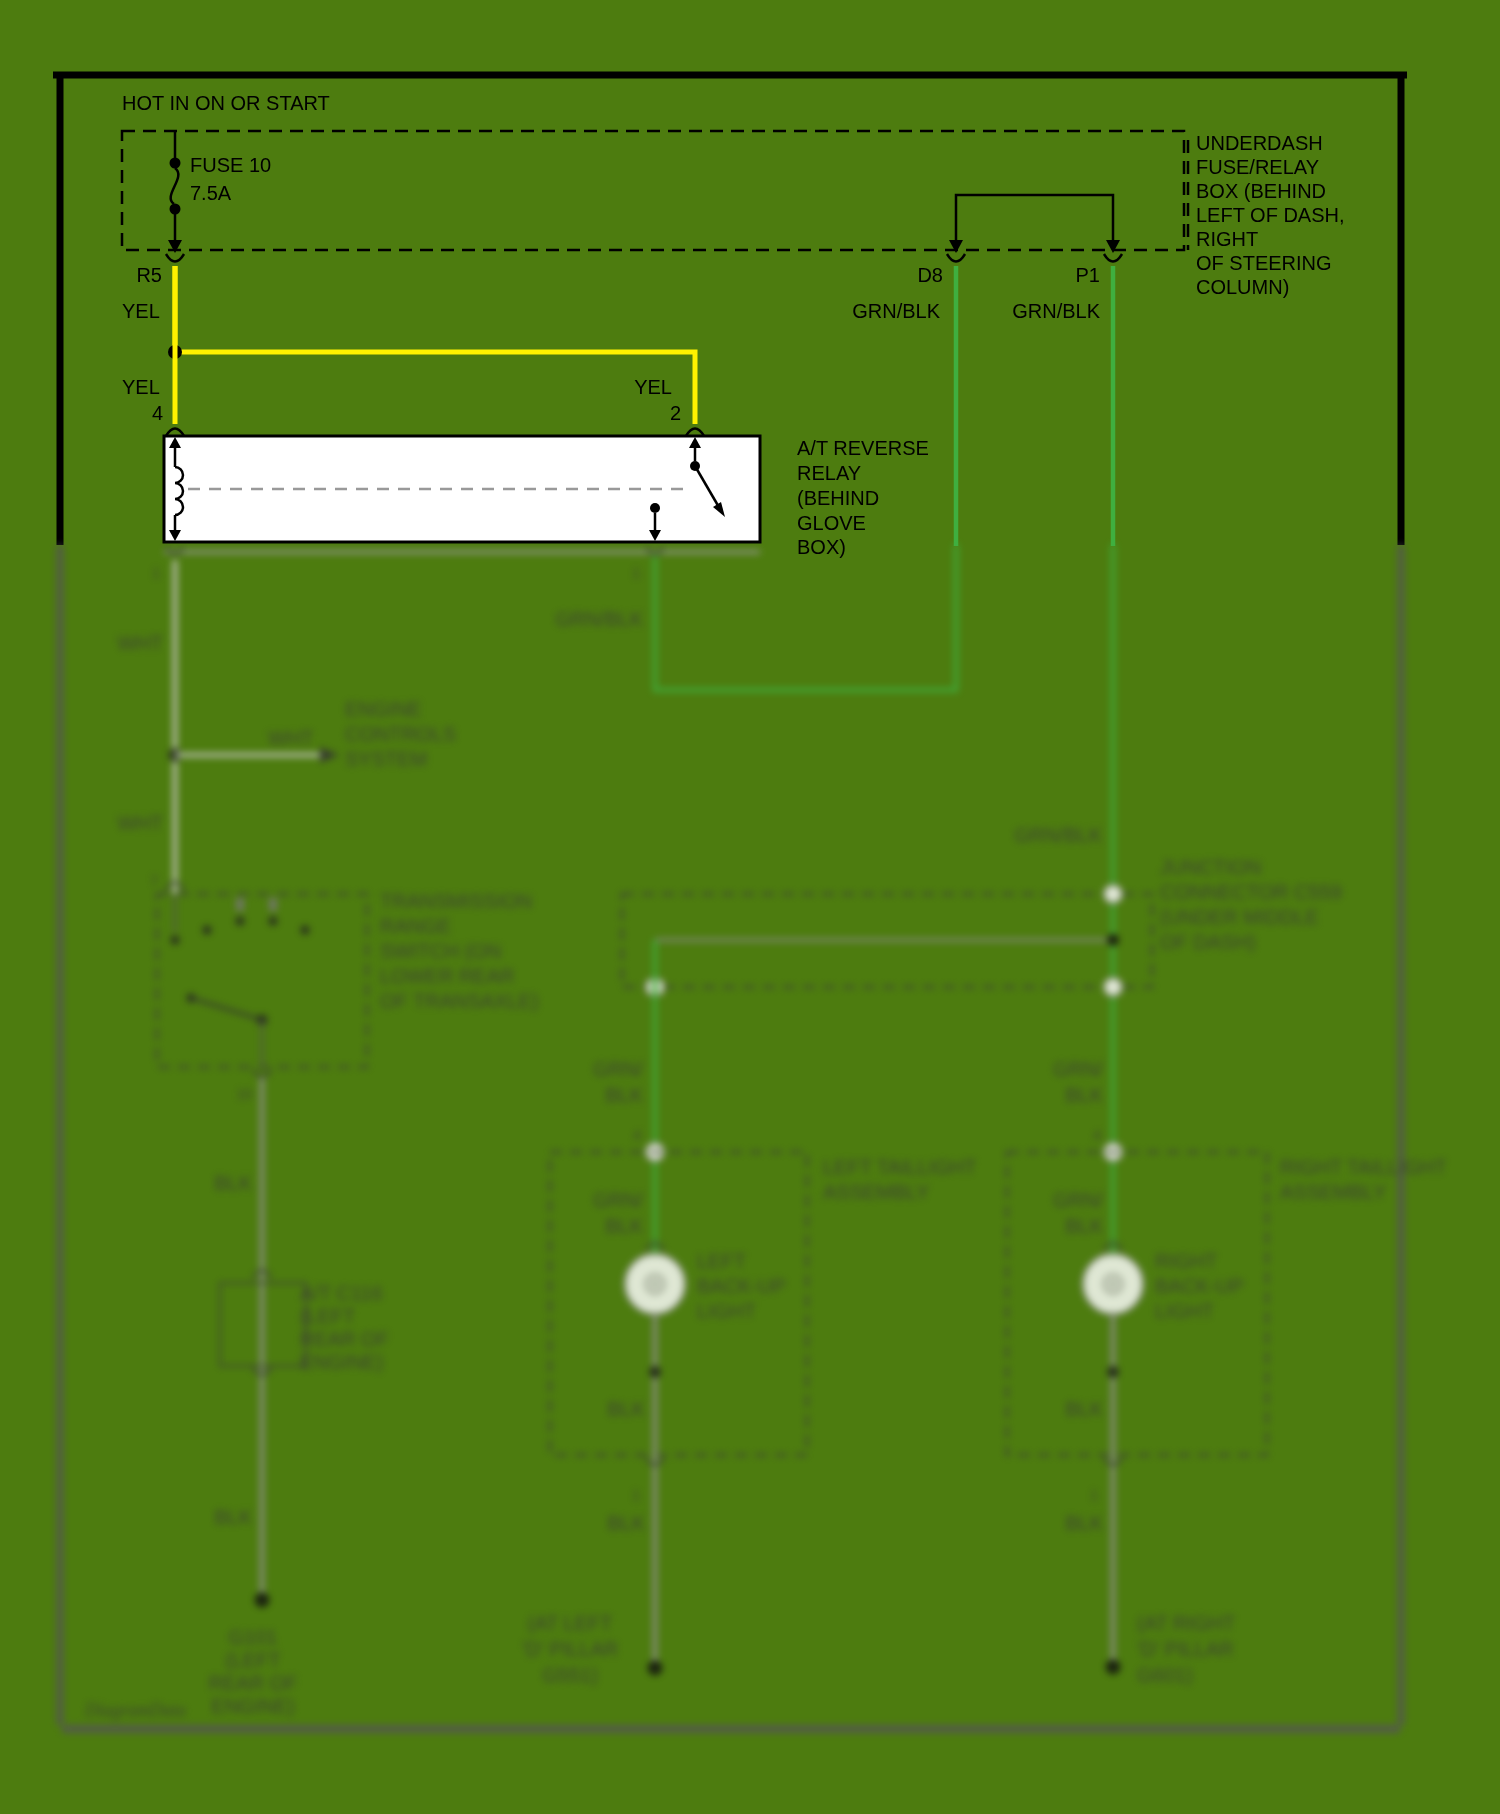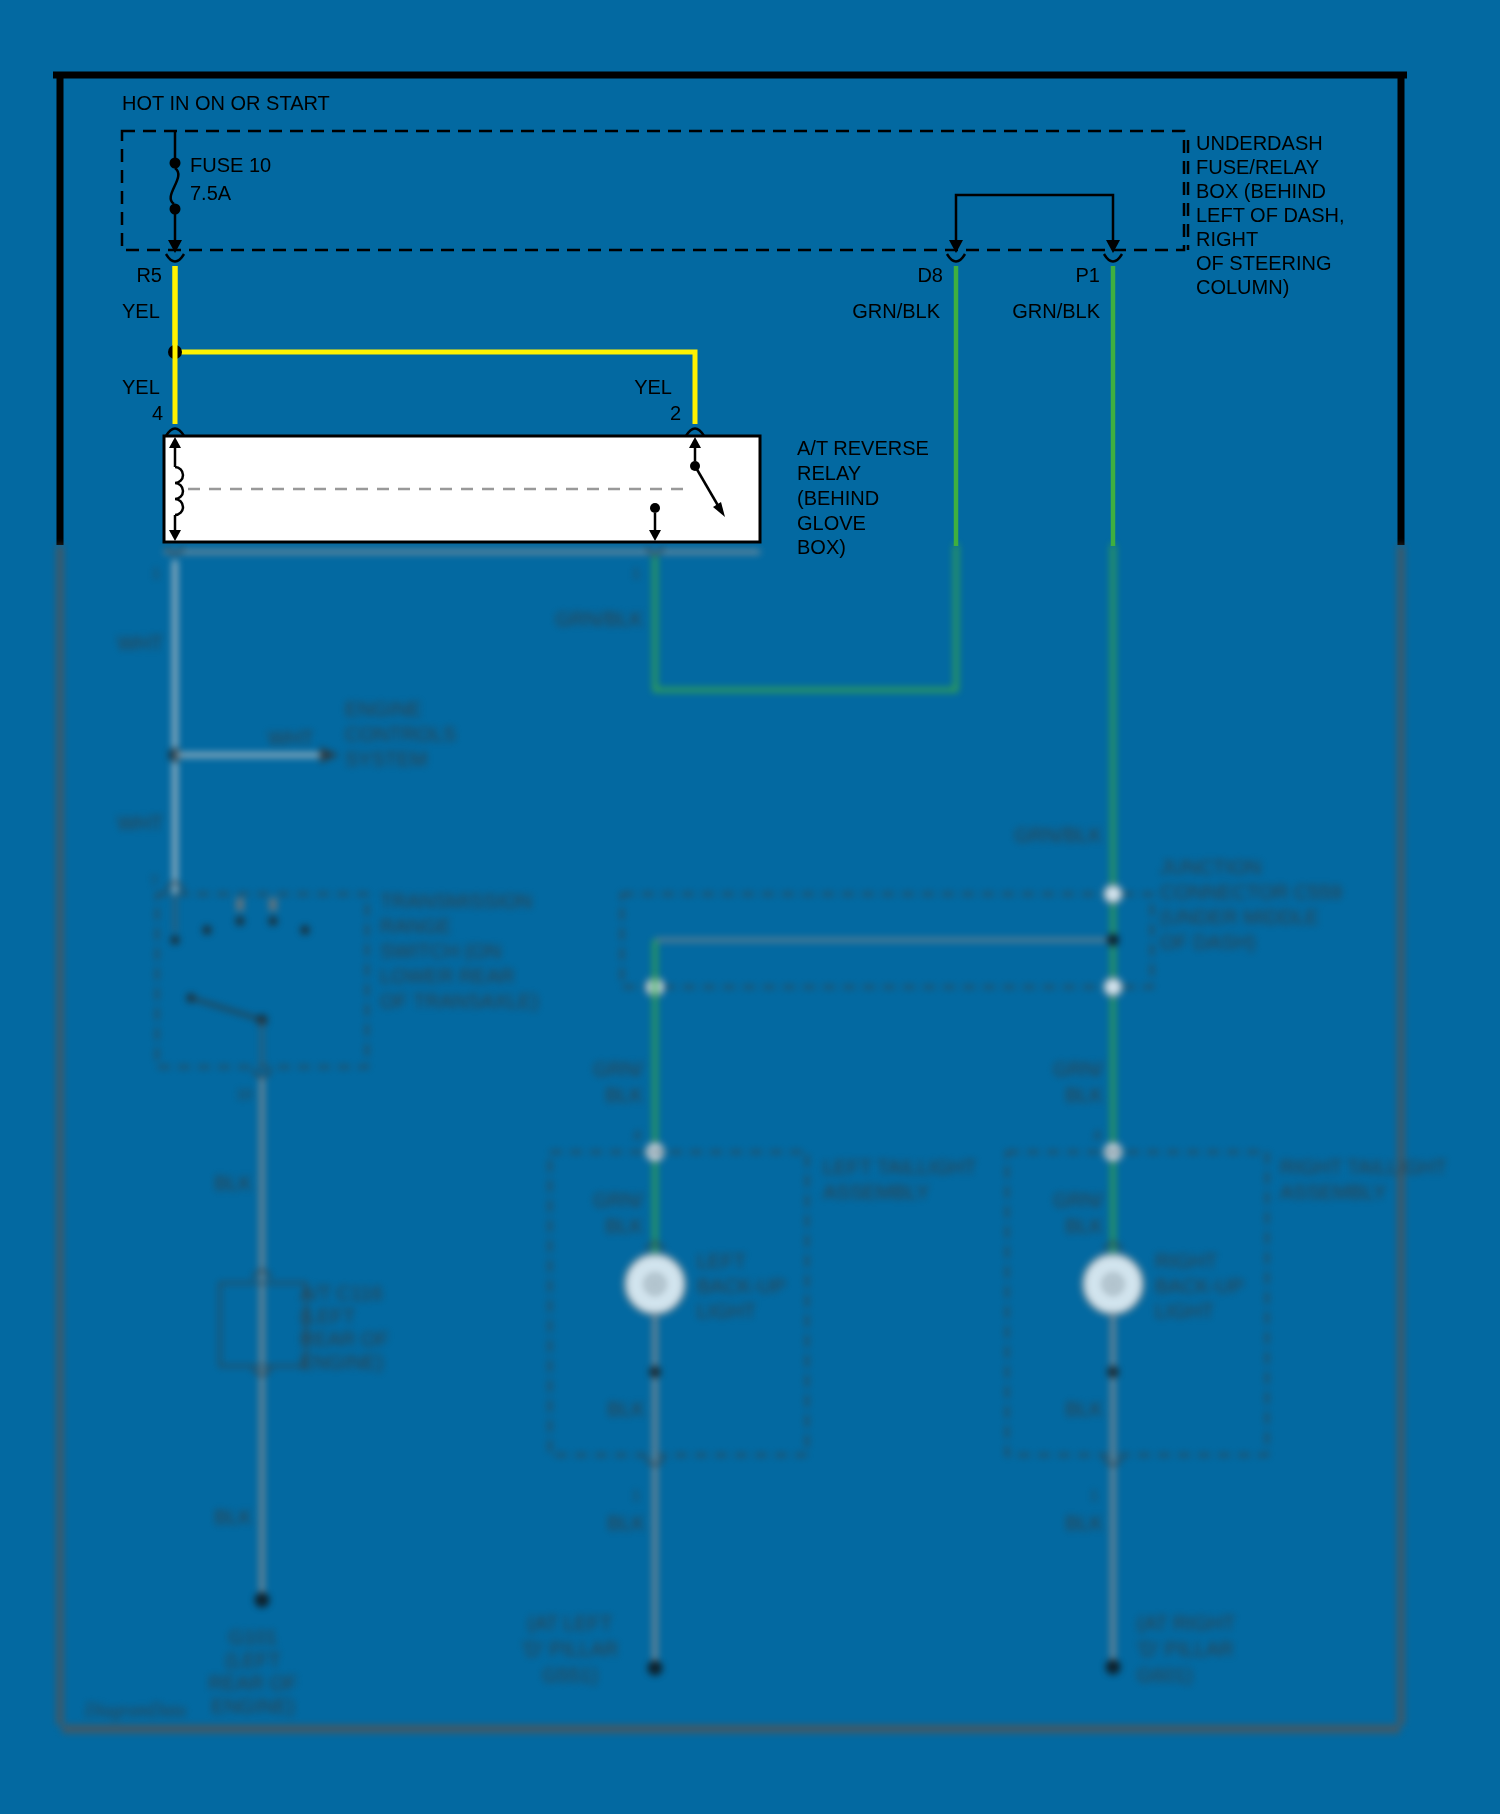--- a/index.html
+++ b/index.html
@@ -1,16 +1,16 @@
 <!DOCTYPE html>
 <html><head>
 <meta charset="utf-8">
 <style>
   html,body{margin:0;padding:0;background:#fff;}
-  .page{position:relative;width:1500px;height:1814px;background:#0369a1;overflow:hidden;
+  .page{position:relative;width:1500px;height:1814px;background:#4d7c0f;overflow:hidden;
         font-family:"Liberation Sans", sans-serif;}
   svg{position:absolute;left:0;top:0;}
   svg text{font-family:"Liberation Sans", sans-serif;font-size:20px;fill:#000;}
   svg text.t14{font-size:15px;}
   .blurred{filter: blur(3.6px); opacity:.82;}
   .blurred text{fill:#3a3a3a;}
   .blurred text.t14{font-size:14px;}
   .dashbox{fill:none;stroke:#000;stroke-width:2.5;stroke-dasharray:13 8;}
   .dashboxb{fill:none;stroke:#3c3c3c;stroke-width:2.5;stroke-dasharray:12 8;}
   .wire{fill:none;stroke:#000;stroke-width:2.5;}

